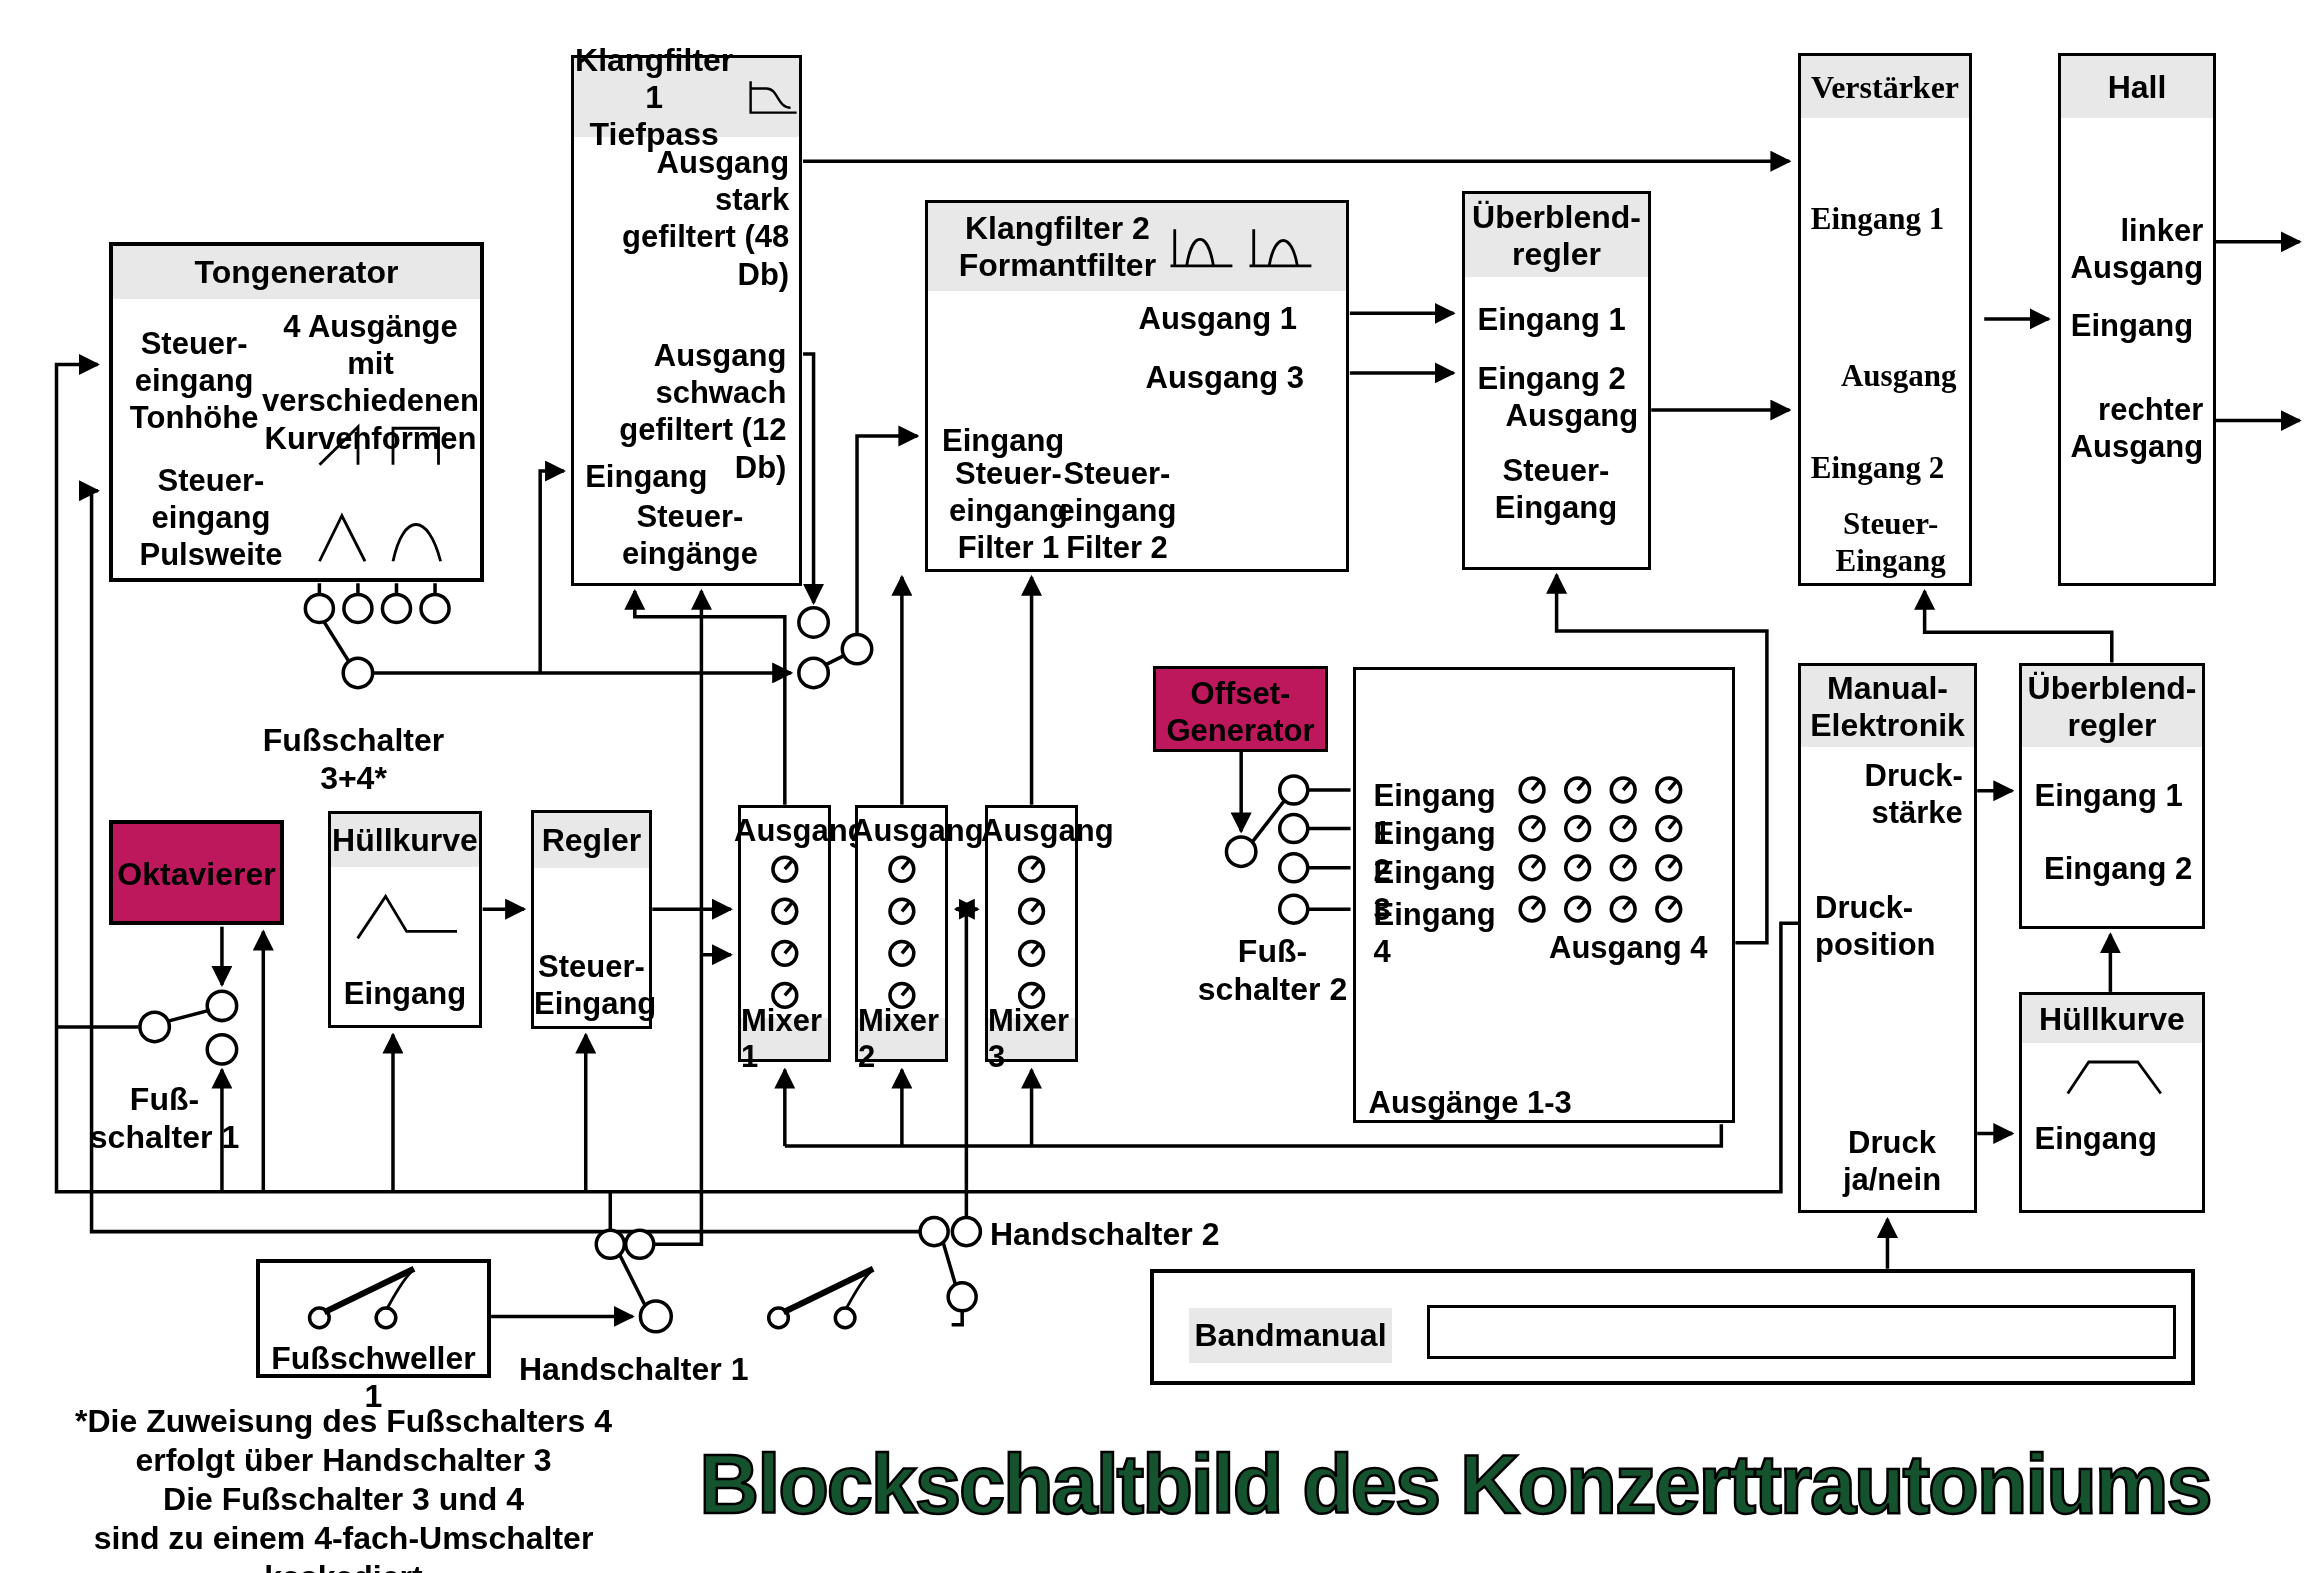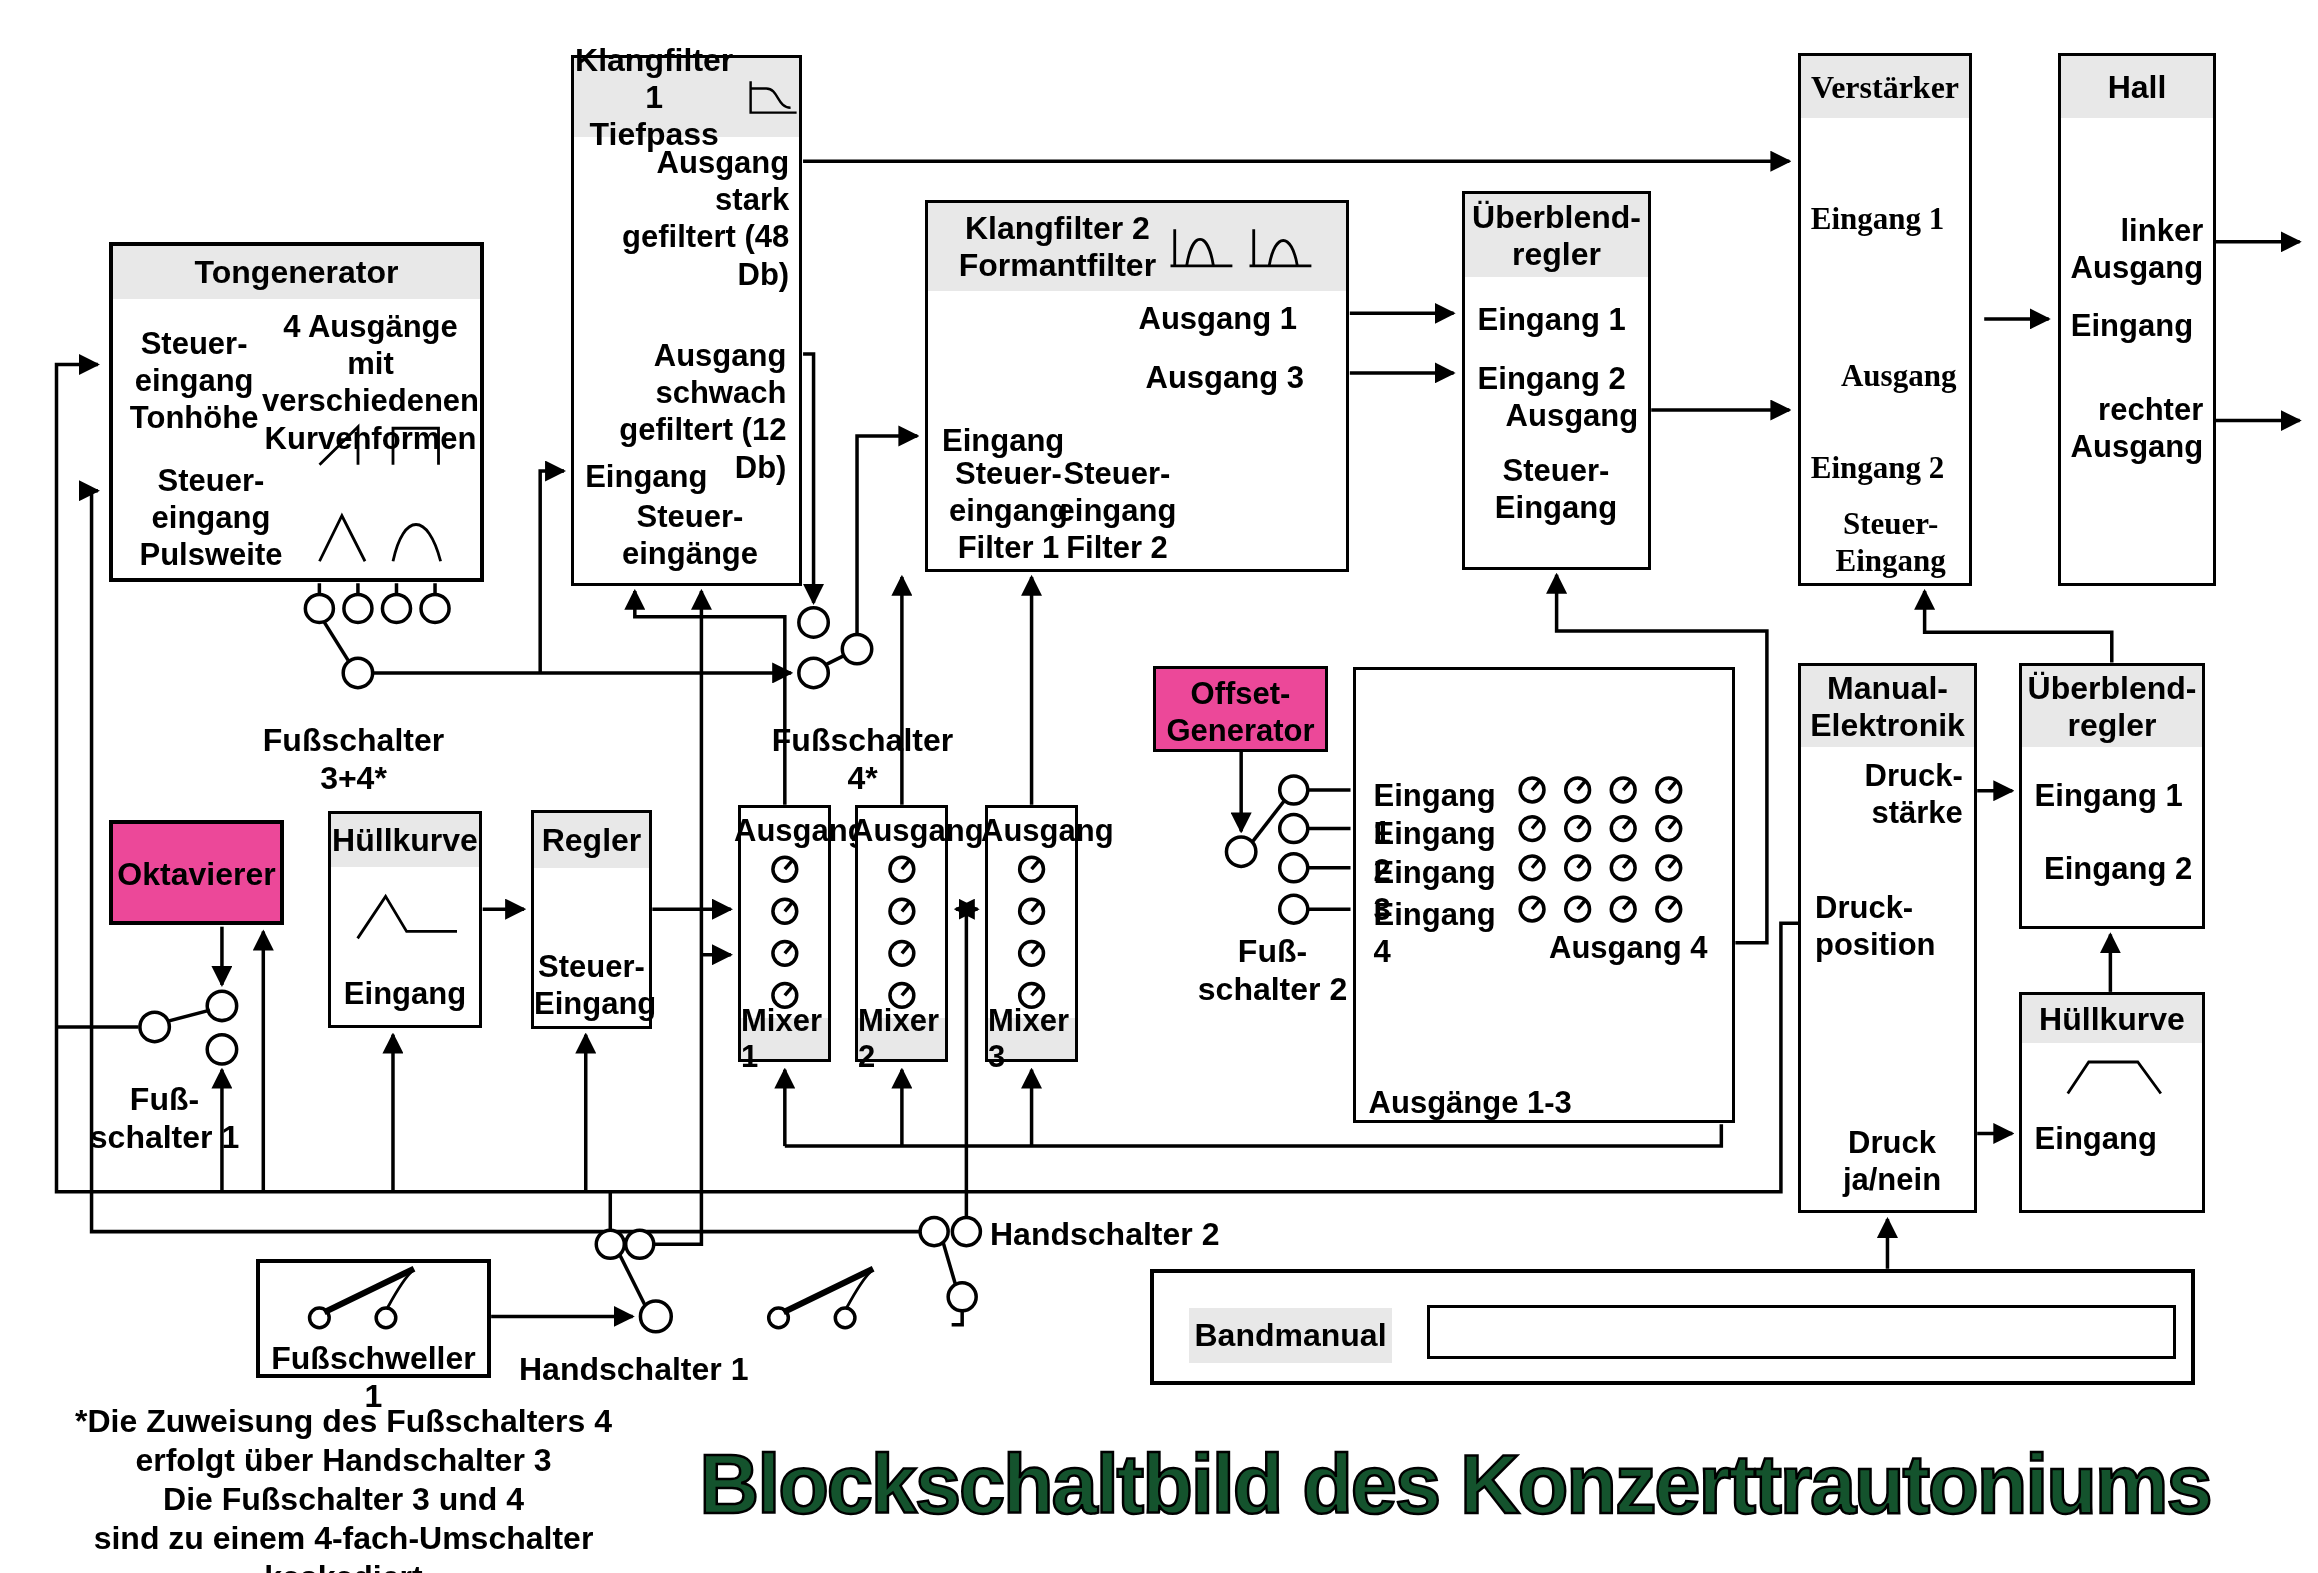--- a/index.html
+++ b/index.html
@@ -1,21 +1,21 @@
 <!DOCTYPE html>
 <html style="font-size:11.2px"><head>
 <meta charset="utf-8">
 <style>
   html,body{margin:0;padding:0;background:#fff;}
   .canvas{position:relative;width:2319px;height:1573px;background:#fff;overflow:hidden;
           font-family:"Liberation Sans",sans-serif;color:#000;}
   svg.wires{position:absolute;left:0;top:0;z-index:5;}
   .box{position:absolute;border:3.5px solid #000;background:#fff;box-sizing:border-box;z-index:2;}
   .thick{border-width:4.9px;}
-  .graybox{background:#ec4899;}
+  .graybox{background:#be185d;}
   .hdr{position:absolute;left:0;right:0;top:0;background:#e8e8e8;display:flex;align-items:center;
        justify-content:center;font-weight:bold;white-space:pre-line;text-align:center;gap:12.6px;z-index:3;}
   .lbl{position:absolute;font-weight:bold;white-space:pre-line;line-height:1.2;z-index:4;}
   .c{text-align:center;} .r{text-align:right;} .l{text-align:left;}
   .f44{font-size:31px;} .f46{font-size:32px;}
   .band{position:absolute;left:0;right:0;bottom:0;background:#e8e8e8;display:flex;align-items:center;
         justify-content:center;font-weight:bold;}
   .labelfree{position:absolute;font-weight:bold;white-space:pre-line;z-index:6;line-height:1.2;}
   #title{position:absolute;left:652px;top:1437px;width:1606px;text-align:center;font-size:83px;
          font-weight:bold;letter-spacing:-2.1px;color:#14532d;-webkit-text-stroke:2.5px #000;z-index:7;}
@@ -395,21 +395,20 @@
 <div class="box thick" style="left:256px;top:1259px;width:235px;height:119px;">
   <div class="lbl f46 c" style="left:0;right:0;top:76px;">Fußschweller 1</div>
 </div>
 
 <div class="box thick" style="left:1150px;top:1269px;width:1045px;height:116px;">
   <div class="lbl f46 c" style="left:35px;top:35px;width:203px;height:55px;background:#e8e8e8;line-height:55px;">Bandmanual</div>
   <div style="position:absolute;left:273px;top:32px;width:743px;height:48px;border:3.5px solid #000;background:#fff;"></div>
 </div>
 
 <div class="labelfree f46 c" style="left:245px;top:721px;width:217px;">Fußschalter 3+4*</div>
-<div class="labelfree f46 c" style="left:754px;top:721px;width:217px;">Fußschalter 4*</div>
 <div class="labelfree f46 c" style="left:77px;top:1080px;width:175px;">Fuß-
 schalter 1</div>
 <div class="labelfree f46 c" style="left:1185px;top:932px;width:175px;">Fuß-
 schalter 2</div>
 <div class="labelfree f46 l" style="left:519px;top:1350px;width:294px;">Handschalter  1</div>
 <div class="labelfree f46 l" style="left:990px;top:1215px;width:294px;">Handschalter  2</div>
 
 <div id="footnote">*Die Zuweisung des Fußschalters 4
 erfolgt über Handschalter 3
 Die Fußschalter 3 und 4

